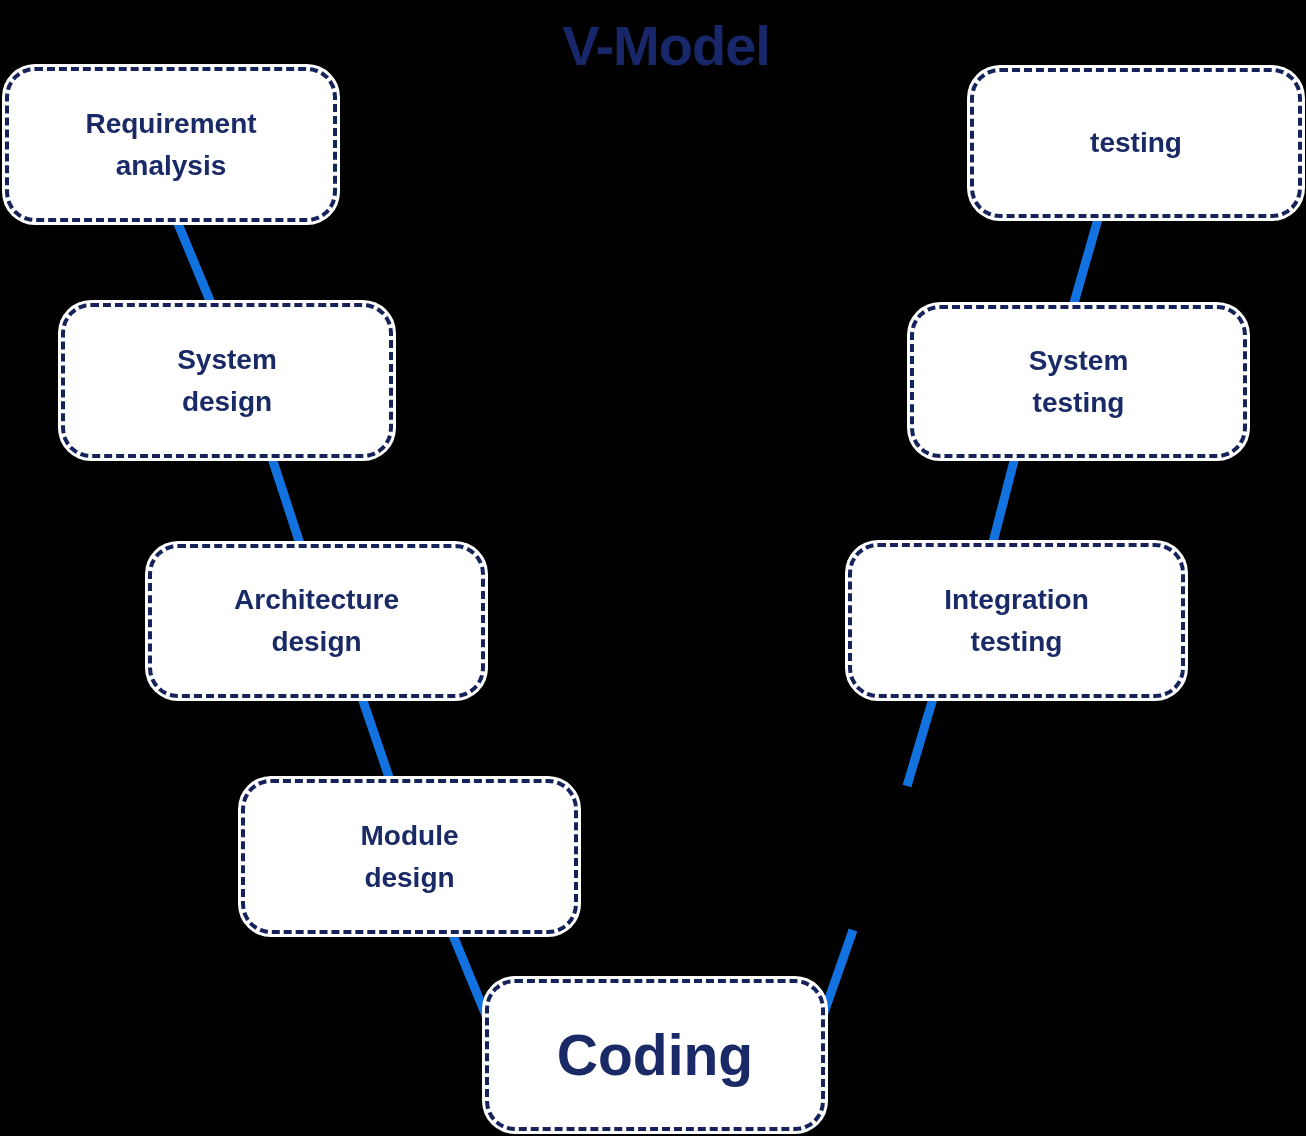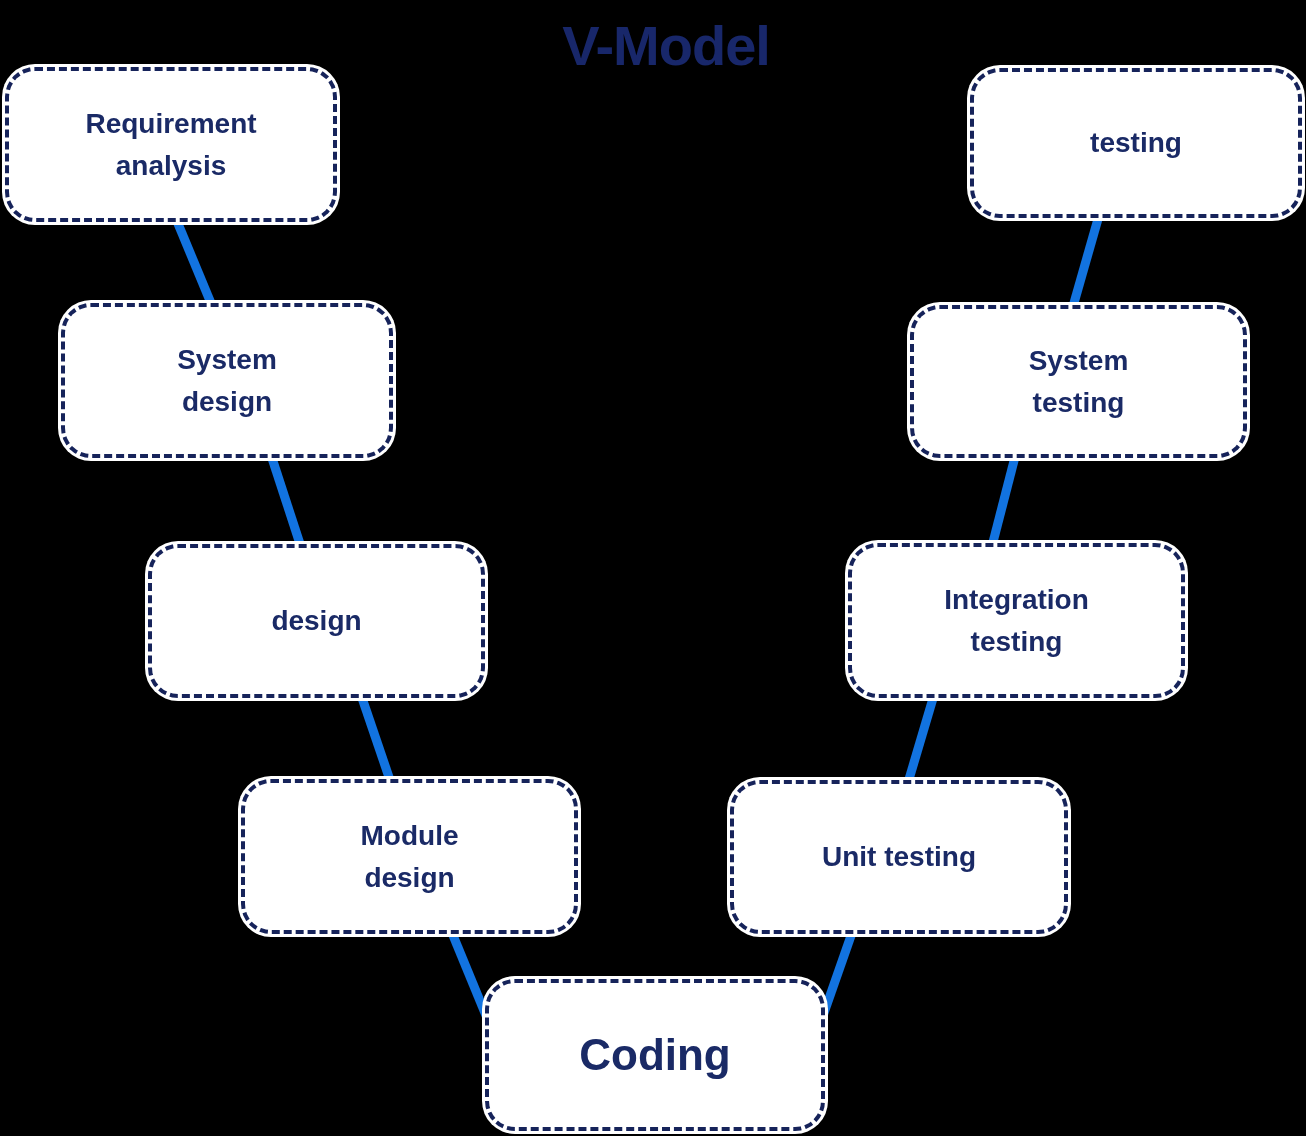--- a/index.html
+++ b/index.html
@@ -48,21 +48,21 @@
     flex-direction: column;
     align-items: center;
     justify-content: center;
     text-align: center;
     color: var(--text-color, #1a2a66);
     font-size: 28px;
     font-weight: 700;
     line-height: 42px;
   }
   .node.large {
-    font-size: 44px;
+    font-size: 57px;
     line-height: 52px;
   }
 </style>
 </head>
 <body>
 
 <div class="canvas">
   <h1 class="title">V-Model</h1>
   <svg class="connector-layer" viewBox="0 0 1306 1136" xmlns="http://www.w3.org/2000/svg">
       <line x1="174" y1="214" x2="213" y2="308" stroke="#1273e0" stroke-width="9"></line>
@@ -77,31 +77,29 @@
   <div class="nodes-layer">
       <div class="node" style="left: 5px; top: 67px; width: 332px; height: 155px;">
         <div class="node-line">Requirement</div>
         <div class="node-line">analysis</div>
       </div>
       <div class="node" style="left: 61px; top: 303px; width: 332px; height: 155px;">
         <div class="node-line">System</div>
         <div class="node-line">design</div>
       </div>
       <div class="node" style="left: 148px; top: 544px; width: 337px; height: 154px;">
+        <div class="node-line">Architecture</div>
         <div class="node-line">design</div>
       </div>
       <div class="node" style="left: 241px; top: 779px; width: 337px; height: 155px;">
         <div class="node-line">Module</div>
         <div class="node-line">design</div>
       </div>
       <div class="node large" style="left: 485px; top: 979px; width: 340px; height: 152px;">
         <div class="node-line">Coding</div>
-      </div>
-      <div class="node" style="left: 730px; top: 780px; width: 338px; height: 154px;">
-        <div class="node-line">Unit testing</div>
       </div>
       <div class="node" style="left: 848px; top: 543px; width: 337px; height: 155px;">
         <div class="node-line">Integration</div>
         <div class="node-line">testing</div>
       </div>
       <div class="node" style="left: 910px; top: 305px; width: 337px; height: 153px;">
         <div class="node-line">System</div>
         <div class="node-line">testing</div>
       </div>
       <div class="node" style="left: 970px; top: 68px; width: 332px; height: 150px;">

